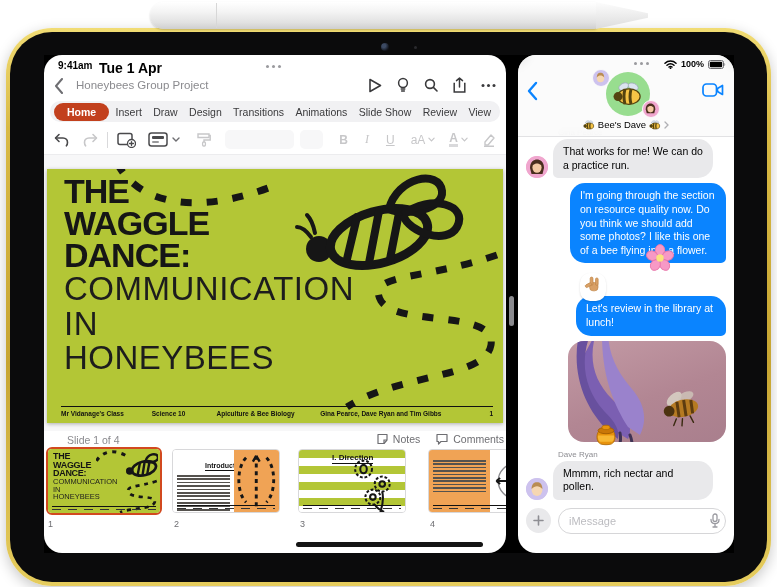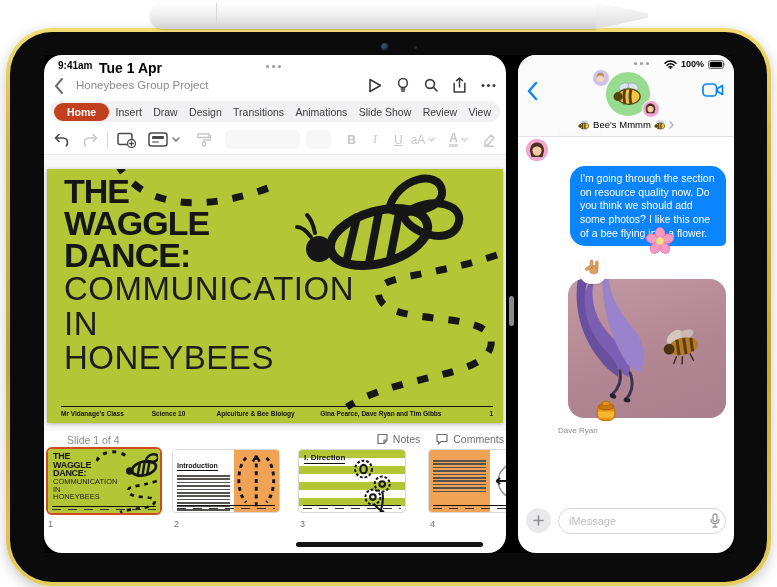--- a/index.html
+++ b/index.html
@@ -85,21 +85,21 @@
     border:1px solid #d8d8da; overflow:hidden; }
   .thumb.sel { border:2.5px solid #d2491f; border-radius:6px; width:116px; height:68px; top:-2px; }
   .thumb-num { position:absolute; top:70px; font-size:9px; color:#6e6e72; }
 
   .mini-green { position:absolute; inset:0; background:#b3c636; }
   .mini-title-bold { position:absolute; left:5px; top:3px; font-weight:900; font-size:9px; line-height:.95; letter-spacing:-.3px; color:#141414; }
   .mini-title-thin { position:absolute; left:5px; top:29px; font-weight:400; font-size:7.5px; line-height:1.0; color:#1d1d1d; }
   .mini-footer { position:absolute; left:4px; right:4px; bottom:3px; border-top:1px solid #111; height:4px;
     background:repeating-linear-gradient(90deg,#333 0 9px,transparent 9px 16px); background-size:100% 2px; background-position:0 2px; background-repeat:no-repeat; }
   .txt-lines { background:repeating-linear-gradient(180deg,#55524e 0 1.6px,transparent 1.6px 3.4px); }
-  .mini-head { font-weight:900; font-size:7px; color:#111; border-bottom:1.2px solid #111; display:inline-block; line-height:1.1; }
+  .mini-head { font-weight:900; font-size:7px; color:#111; border-bottom:1.2px solid #111; display:inline-block; line-height:1.1;margin-left:28px; }
 
   .th2-left { position:absolute; left:0; top:0; width:58%; height:100%; background:#fff; padding:4px 4px; }
   .th2-right { position:absolute; right:0; top:0; width:42%; height:100%; background:#f0a355; }
   .th3 { position:absolute; inset:0; background:repeating-linear-gradient(180deg,#b3c636 0 8px,#ffffff 8px 16px); }
   .th4-left { position:absolute; left:0; top:0; width:58%; height:100%; background:#f0a355; padding:10px 4px 8px; }
   .th4-right { position:absolute; right:0; top:0; width:42%; height:100%; background:#fff; }
 
   
   .msg-body { position:absolute; inset:0; display:flex; flex-direction:column; }
   .msg-scroll { position:absolute; left:0; top:0; width:100%; height:450px; padding-top:73px;
@@ -266,21 +266,21 @@
                 <path d="M2 2 H13 V5.5 H2 Z" fill="none" stroke="#c7c7c9" stroke-width="1.4"></path>
                 <path d="M13 3.5 H14.2 V8 H8 V10" fill="none" stroke="#c7c7c9" stroke-width="1.4"></path>
                 <rect x="6.6" y="10" width="2.8" height="4" rx="1" fill="none" stroke="#c7c7c9" stroke-width="1.3"></rect>
               </svg>
       </span>
       <span class="tb-field" style="width:88px; margin-left:14px"></span>
       <span class="tb-field" style="width:30px; margin-left:6px"></span>
       <span class="tb-letter" style="margin-left:16px">B</span>
       <span class="tb-letter it" style="margin-left:17px">I</span>
       <span class="tb-letter un" style="margin-left:17px">U</span>
-      <span class="tb-letter" style="margin-left:8px; font-weight:400">aA</span>
+      <span class="tb-letter" style="margin-left:16px; font-weight:400">aA</span>
       <span class="tb" style="margin-left:3px">
         <svg width="7" height="5" viewBox="0 0 8 5">
                 <path d="M1 1 L4 4 L7 1" fill="none" stroke="#c7c7c9" stroke-width="1.4" stroke-linecap="round"></path>
               </svg>
       </span>
       <span class="tb-letter" style="margin-left:14px; border-bottom:3px solid #d9d9db; line-height:1">A</span>
       <span class="tb" style="margin-left:3px">
         <svg width="7" height="5" viewBox="0 0 8 5">
                 <path d="M1 1 L4 4 L7 1" fill="none" stroke="#c7c7c9" stroke-width="1.4" stroke-linecap="round"></path>
               </svg>
@@ -439,20 +439,21 @@
 
         <div class="msg-row">
           <div class="memoji pink">
             <svg width="22" height="22" viewBox="0 0 22 22">
                     <circle cx="11" cy="11" r="11" fill="#f0a6ce"></circle>
                     <path d="M4 12 C4 5.5 8 3.5 11 3.5 C14 3.5 18 5.5 18 12 L16.5 18 H5.5 Z" fill="#4a2e1e"></path>
                     <ellipse cx="11" cy="11.5" rx="4.6" ry="5.2" fill="#f4c9a4"></ellipse>
                     <path d="M6.5 9 C7 5.8 9 5 11 5 C13 5 15 5.8 15.5 9 C13.5 8 12.5 7.4 11 7.4 C9.5 7.4 8.5 8 6.5 9 Z" fill="#4a2e1e"></path>
                   </svg>
           </div>
+          <div class="bubble gray">That works for me! We can do a practice run.</div>
         </div>
 
         <div class="bubble blue b1">
           <span>I'm going through the section on resource quality now. Do you think we should add some photos? I like this one of a bee flying into a flower.</span>
           <span class="sticker-flower">
             <svg width="28" height="28" viewBox="0 0 30 30">
               <g fill="#f799c5" stroke="#e878ab" stroke-width="1">
                 <ellipse cx="15" cy="6.5" rx="5" ry="6"></ellipse>
                 <ellipse cx="23.5" cy="12.5" rx="5" ry="6" transform="rotate(72 23.5 12.5)"></ellipse>
                 <ellipse cx="20" cy="22.5" rx="5" ry="6" transform="rotate(144 20 22.5)"></ellipse>
@@ -468,20 +469,21 @@
           <svg width="20" height="20" viewBox="0 0 24 24">
             <g fill="#d9a066" stroke="#c08648" stroke-width=".8">
               <rect x="8" y="9" width="10" height="10" rx="4"></rect>
               <rect x="8.6" y="2.5" width="3.4" height="10" rx="1.7"></rect>
               <rect x="15" y="3.5" width="3.2" height="9" rx="1.6"></rect>
               <rect x="2.5" y="10.5" width="8" height="3.4" rx="1.7" transform="rotate(-28 6.5 12.2)"></rect>
             </g>
           </svg>
         </div>
 
+        <div class="bubble blue b2">Let's review in the library at lunch!</div>
 
         <div class="photo">
           <div class="photo-bg">
             <svg width="158" height="139" viewBox="0 0 158 139">
               <path d="M28 -8 C20 18, 26 40, 44 58 C58 72, 66 84, 60 98 L50 92 C30 74, 12 46, 16 14 Z" fill="#7b5fb2"></path>
               <path d="M40 -10 C40 16, 52 34, 64 48 C76 62, 80 78, 72 94 L60 86 C46 64, 34 36, 34 -6 Z" fill="#9a82cc"></path>
               <path d="M22 -6 C12 20, 16 48, 36 70 C46 80, 52 88, 50 98 L40 90 C18 68, 4 36, 10 -2 Z" fill="#68509e"></path>
               <path d="M52 92 C54 102, 50 110, 44 116 M62 94 C66 104, 64 114, 58 120" stroke="#3f3354" stroke-width="3" fill="none" stroke-linecap="round"></path>
               <ellipse cx="45" cy="117" rx="3.4" ry="2.4" fill="#23202c" transform="rotate(30 45 117)"></ellipse>
               <ellipse cx="59" cy="121" rx="3.4" ry="2.4" fill="#23202c" transform="rotate(12 59 121)"></ellipse>
@@ -499,20 +501,30 @@
             <svg width="24" height="24" viewBox="0 0 26 26">
               <path d="M5 9 C2.5 13, 2.5 19, 6 22 C8 24, 18 24, 20 22 C23.5 19, 23.5 13, 21 9 Z" fill="#e8930c" stroke="#b36d04" stroke-width="1"></path>
               <path d="M4.2 13.5 C4 16, 4.6 18.6, 6.2 20.4 L19.8 20.4 C21.4 18.6, 22 16, 21.8 13.5 Z" fill="#f7b733"></path>
               <ellipse cx="13" cy="8.2" rx="8.6" ry="3.4" fill="#c97708" stroke="#a35d02" stroke-width="1"></ellipse>
               <ellipse cx="13" cy="4.8" rx="4.4" ry="2.4" fill="#e8930c" stroke="#b36d04" stroke-width="1"></ellipse>
             </svg>
           </span>
         </div>
 
         <div class="sender-label">Dave Ryan</div>
+        <div class="msg-row">
+          <div class="memoji purple">
+            <svg width="22" height="22" viewBox="0 0 22 22">
+                    <circle cx="11" cy="11" r="11" fill="#cdc2ee"></circle>
+                    <ellipse cx="11" cy="12" rx="5.4" ry="6" fill="#f6d7b2"></ellipse>
+                    <path d="M5.6 11 C5.6 6 8 4.2 11 4.2 C14 4.2 16.4 6 16.4 11 C14.5 9 13 8.2 11 8.2 C9 8.2 7.5 9 5.6 11 Z" fill="#b98c52"></path>
+                  </svg>
+          </div>
+          <div class="bubble gray">Mmmm, rich nectar and pollen.</div>
+        </div>
       </div>
 
       <div class="msg-header">
         <div class="dots ms-dots">
                 <i></i>
                 <i></i>
                 <i></i>
               </div>
         <div class="ms-batt-group">
           <svg width="13" height="9" viewBox="0 0 13 9">
@@ -562,21 +574,21 @@
           </div>
         </div>
         <div class="chat-title-row">
           <svg width="12" height="10" viewBox="0 0 36 30">
                   <ellipse cx="13" cy="6.5" rx="6" ry="3.8" fill="#dbe4f0" stroke="#9aa6b8" transform="rotate(-28 13 6.5)"></ellipse>
                   <ellipse cx="24" cy="6.5" rx="6" ry="3.8" fill="#dbe4f0" stroke="#9aa6b8" transform="rotate(24 24 6.5)"></ellipse>
                   <ellipse cx="19" cy="18" rx="13" ry="9" fill="#f6c445" stroke="#54430f" stroke-width="2"></ellipse>
                   <path d="M14.5 9.5 C13 15 13 21 14.5 26.6 M21.5 9.3 C20 15 20 21 21.5 26.8" stroke="#54430f" stroke-width="4" fill="none"></path>
                   <circle cx="6.5" cy="18" r="5.2" fill="#54430f"></circle>
                 </svg>
-          <span class="chat-title">Bee's Mmmm</span>
+          <span class="chat-title">Bee's Dave</span>
           <svg width="12" height="10" viewBox="0 0 36 30">
                   <ellipse cx="13" cy="6.5" rx="6" ry="3.8" fill="#dbe4f0" stroke="#9aa6b8" transform="rotate(-28 13 6.5)"></ellipse>
                   <ellipse cx="24" cy="6.5" rx="6" ry="3.8" fill="#dbe4f0" stroke="#9aa6b8" transform="rotate(24 24 6.5)"></ellipse>
                   <ellipse cx="19" cy="18" rx="13" ry="9" fill="#f6c445" stroke="#54430f" stroke-width="2"></ellipse>
                   <path d="M14.5 9.5 C13 15 13 21 14.5 26.6 M21.5 9.3 C20 15 20 21 21.5 26.8" stroke="#54430f" stroke-width="4" fill="none"></path>
                   <circle cx="6.5" cy="18" r="5.2" fill="#54430f"></circle>
                 </svg>
           <svg width="5" height="8" viewBox="0 0 5 8">
                   <path d="M1 1 L4 4 L1 7" fill="none" stroke="#b0b0b4" stroke-width="1.3" stroke-linecap="round"></path>
                 </svg>

